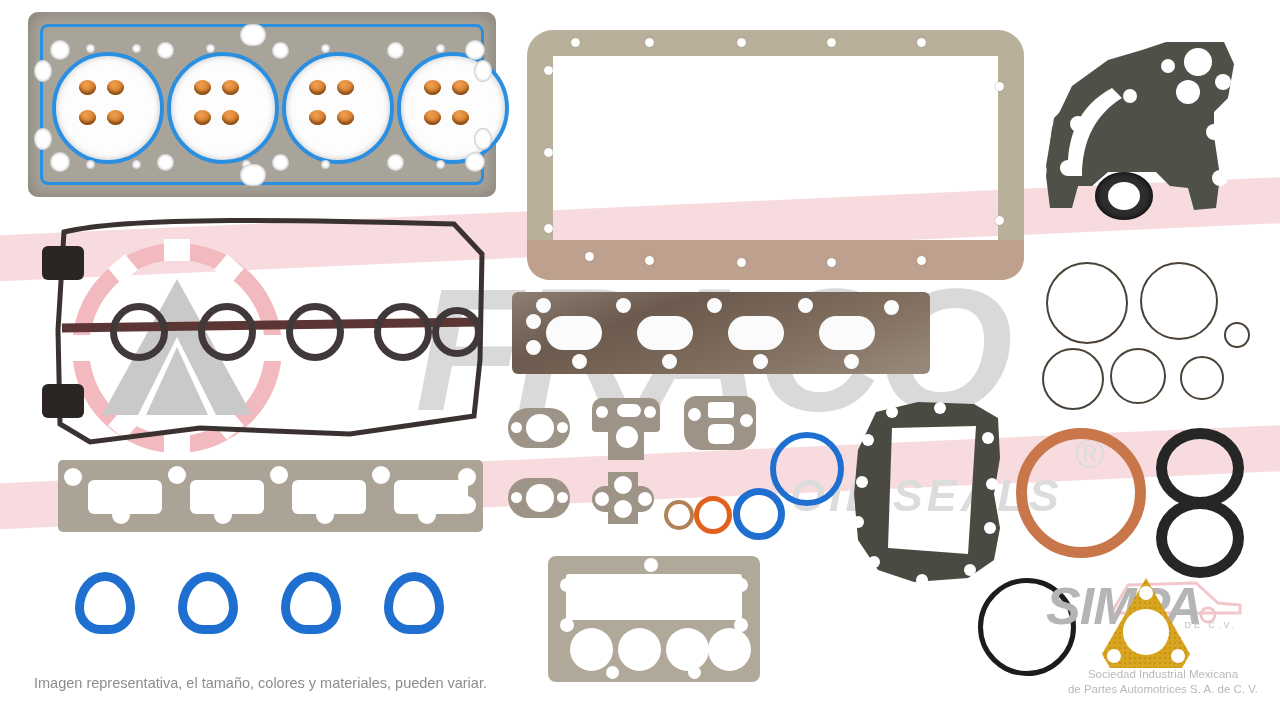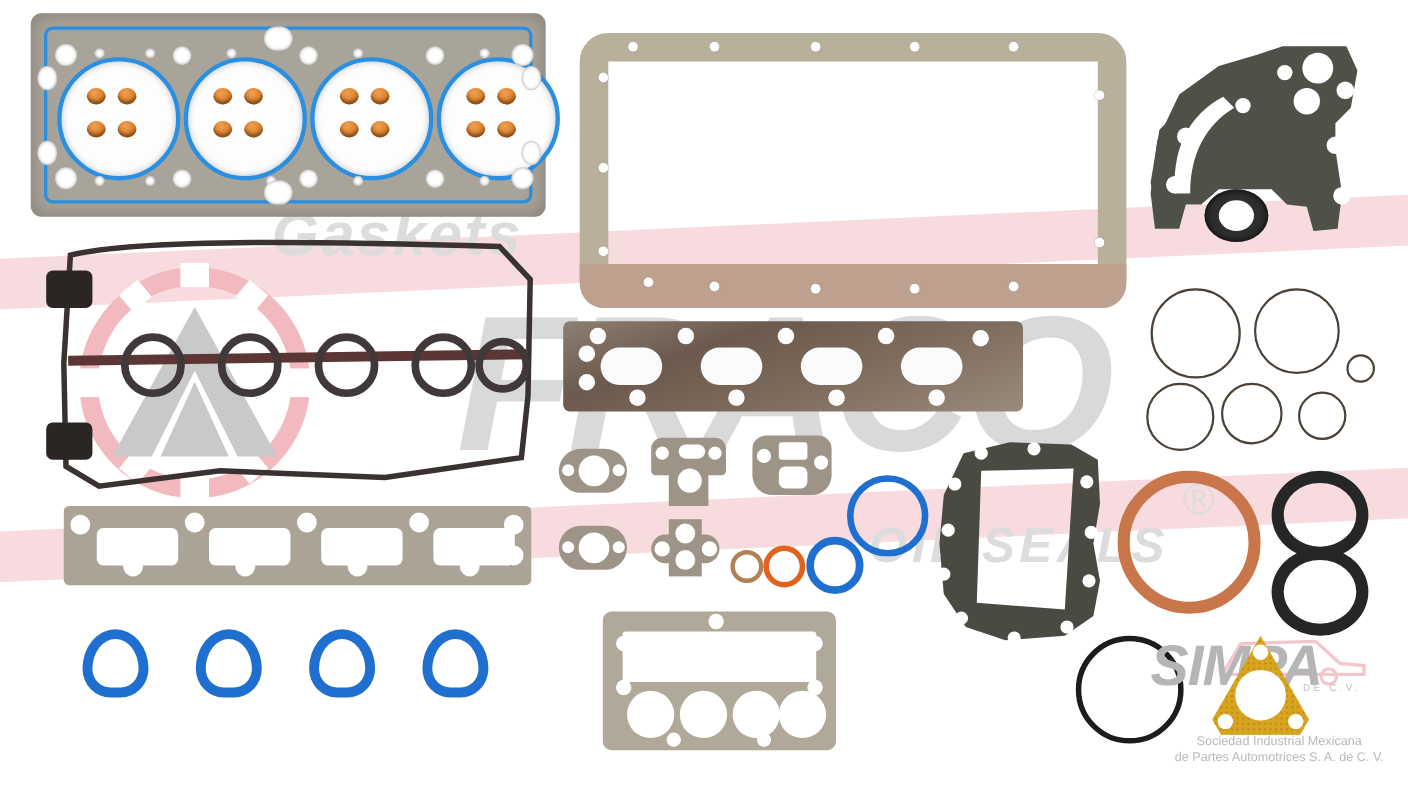--- a/index.html
+++ b/index.html
@@ -151,21 +151,20 @@
     <div class="dash" style="left:40px;top:172px;width:22px;height:20px;transform:rotate(40deg);"></div>
     <div class="dash" style="left:146px;top:172px;width:22px;height:20px;transform:rotate(-40deg);"></div>
     <div class="dash" style="left:92px;top:190px;width:26px;height:22px;"></div>
     <svg class="star" viewBox="0 0 162 150">
       <path d="M81 4 L156 140 L120 140 L81 62 L42 140 L6 140 Z" fill="#c9c9c9"></path>
       <path d="M81 72 L112 140 L50 140 Z" fill="#c9c9c9"></path>
     </svg>
   </div>
 
   <div class="wm-fraco">FRACO</div>
-  <div class="wm-gaskets">Gaskets</div>
   <div class="wm-oilseals">OIL SEALS</div>
   <div class="wm-reg">®</div>
 
   <div class="part headg">
     <div class="hg-body"></div>
     <div class="hg-inner"></div>
     <div class="bore" style="left:24px;"></div>
     <div class="bore" style="left:139px;"></div>
     <div class="bore" style="left:254px;"></div>
     <div class="bore" style="left:369px;"></div>
@@ -429,14 +428,15 @@
       <circle cx="48" cy="56" r="23" fill="#fff"></circle>
       <circle cx="48" cy="17" r="7" fill="#fff"></circle>
       <circle cx="16" cy="80" r="7" fill="#fff"></circle>
       <circle cx="80" cy="80" r="7" fill="#fff"></circle>
     </svg>
   </div>
 
   <div class="simpa-t1">Sociedad Industrial Mexicana</div>
   <div class="simpa-t2">de Partes Automotrices S. A. de C. V.</div>
 
+  <div class="note">Imagen representativa, el tamaño, colores y materiales, pueden variar.</div>
 
 </div>
 
 </body></html>

